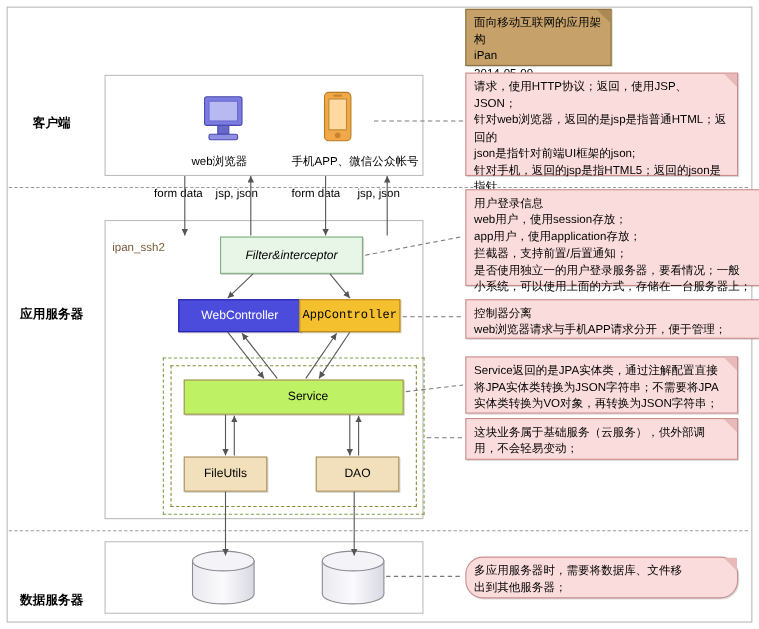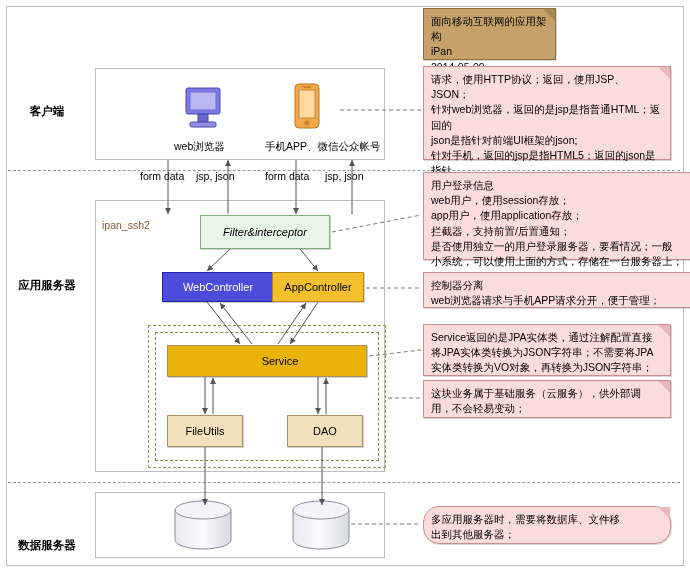--- a/index.html
+++ b/index.html
@@ -37,21 +37,21 @@
 
   .node{
     border:1px solid #7a7a7a;
     display:flex;align-items:center;justify-content:center;
     text-align:center;font-size:11px;
     box-shadow:1px 1px 0 rgba(0,0,0,0.18);
   }
   .node-green{background:#e8f6e8;border-color:#7fae7f;}
   .node-blue{background:#4b4bdc;color:#fff;border-color:#2222aa;}
   .node-orange{background:#f5c02e;color:#000;border-color:#b5881a;}
-  .node-tan{background:#eab308;border-color:#a89060;padding-left:26px;}
+  .node-tan{background:#bef264;border-color:#a89060;padding-left:26px;}
   .node-tan2{background:#f2e0bc;border-color:#a89060;text-align:center;}
 
   .dashed-group{
     position:absolute;border:1px dashed #8a8a3a;box-sizing:border-box;
   }
   .dashed-group.green{border-color:#7f9f4f;}
 
   .note{
     position:absolute;box-sizing:border-box;
     background:#fbdcdc;border:1px solid #c98e8e;
@@ -109,21 +109,21 @@
   <div class="dashed-group" style="left:155px;top:332px;width:224px;height:129px;"></div>
 
   <div class="box node node-green" style="left:200px;top:215px;width:130px;height:34px;font-style:italic;">
     <span>Filter&amp;interceptor</span>
   </div>
 
   <div class="box node node-blue" style="left:162px;top:272px;width:112px;height:30px;">
     <span>WebController</span>
   </div>
 
-  <div class="box node node-orange" style="left:272px;top:272px;width:92px;height:30px;">
+  <div class="box node node-orange" style="left:272px;top:272px;width:92px;height:30px;font-family:Liberation Mono, monospace;">
     <span>AppController</span>
   </div>
 
   <div class="box node node-tan" style="left:167px;top:345px;width:200px;height:32px;">
     <span>Service</span>
   </div>
 
   <div class="box node node-tan2" style="left:167px;top:415px;width:76px;height:32px;">
     <span>FileUtils</span>
   </div>

